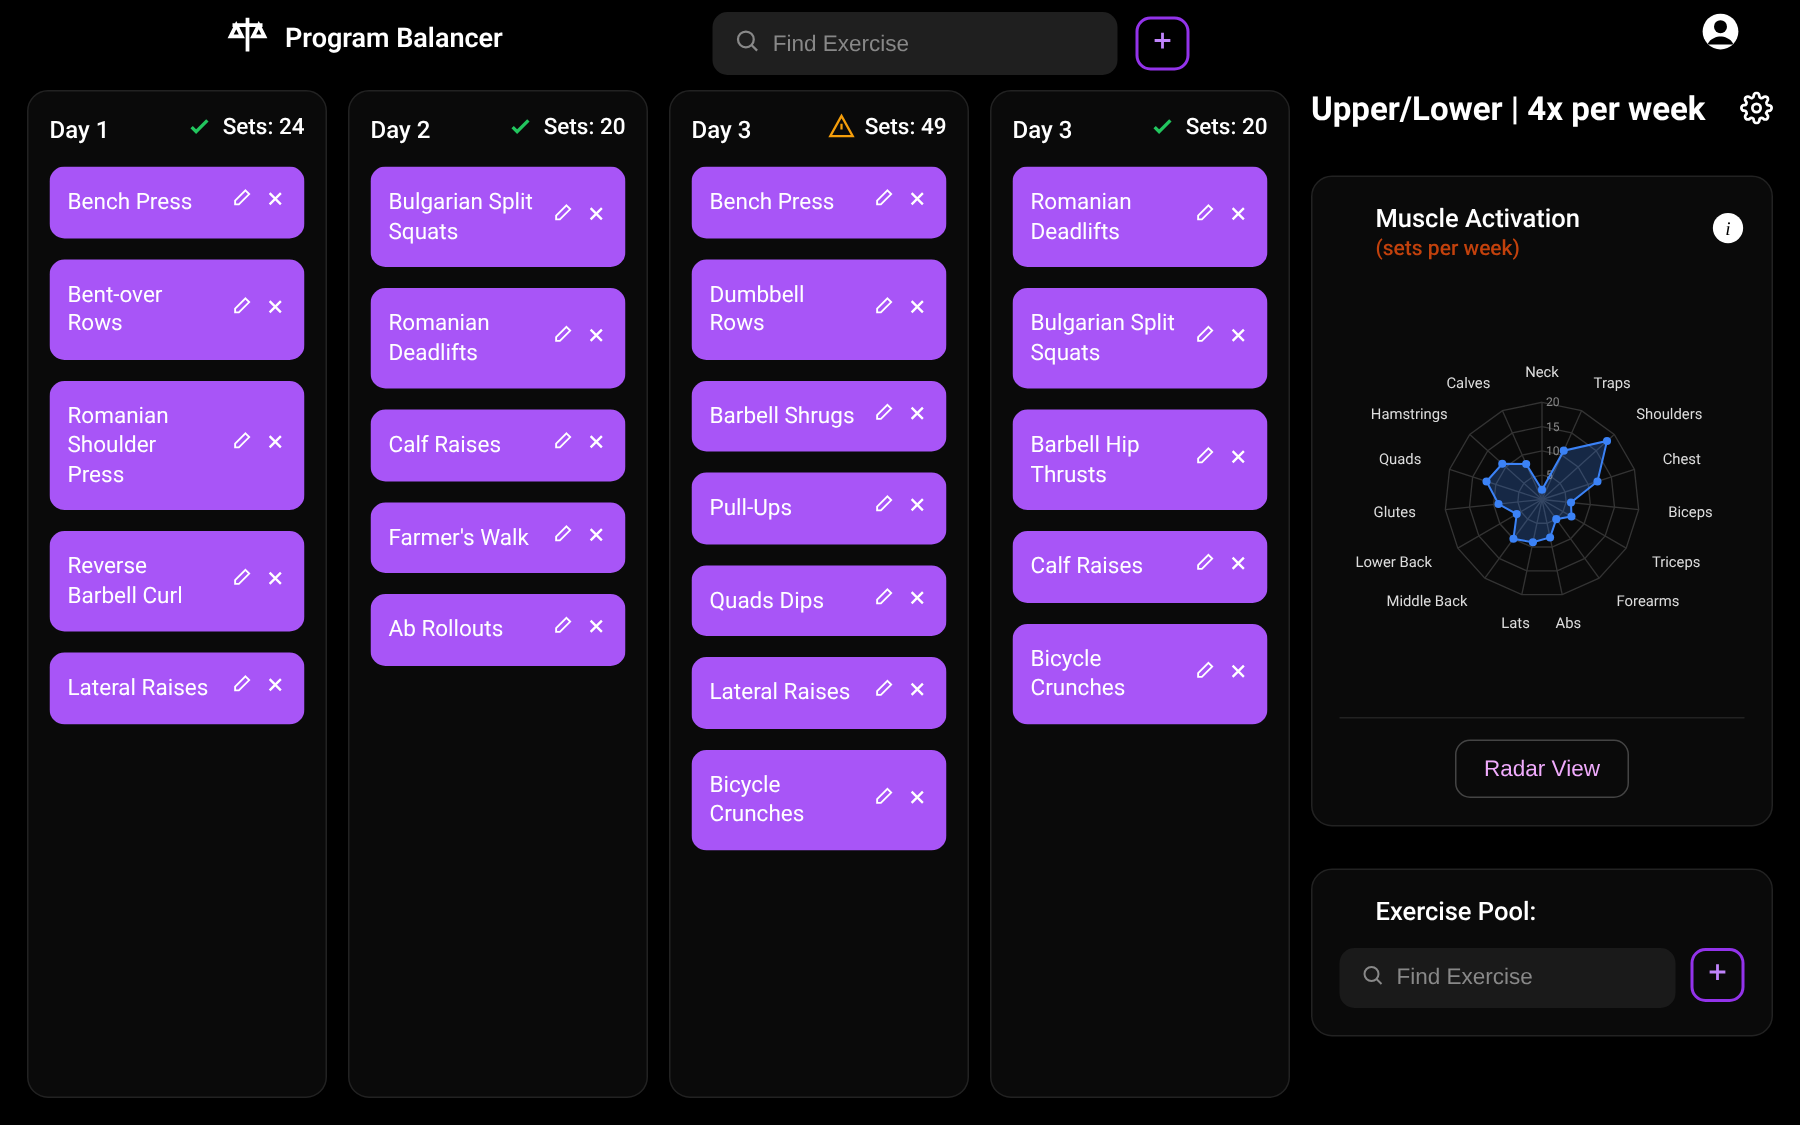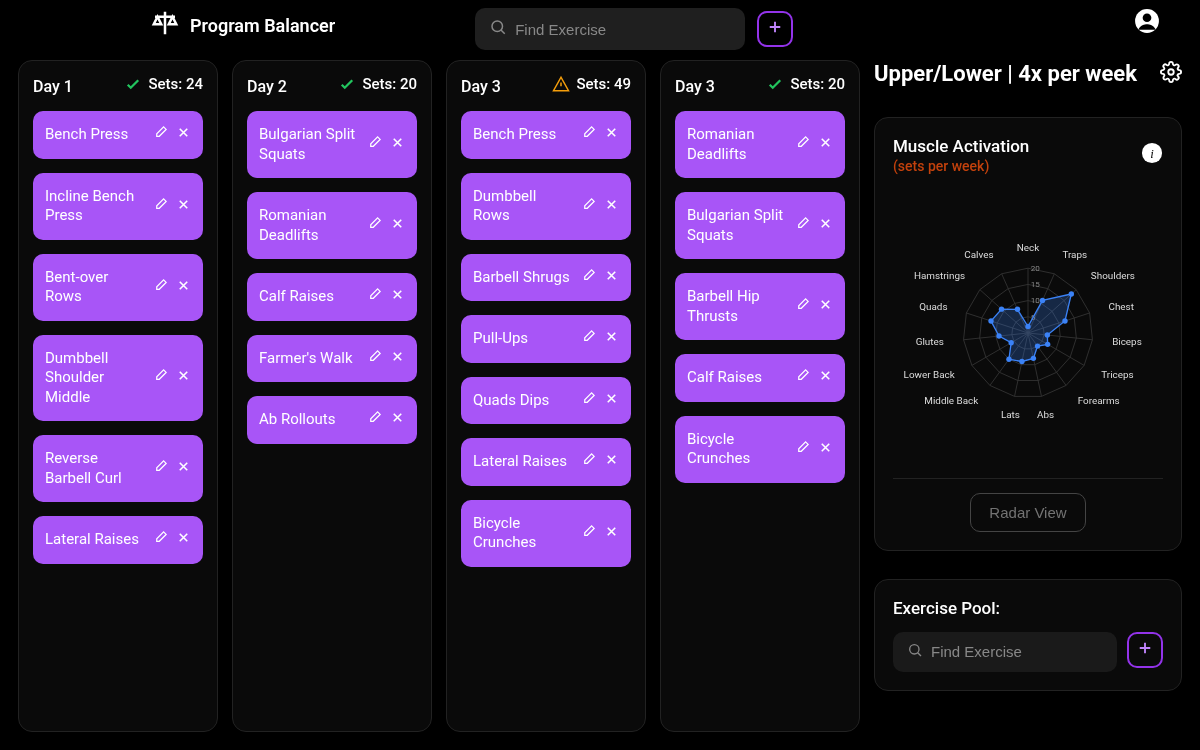--- a/index.html
+++ b/index.html
@@ -143,41 +143,42 @@
     border: 1px solid #222;
     border-radius: 14px;
     padding: 18px;
   }
   .panel-title {
     font-size: 17px;
     font-weight: 500;
     display: flex;
     align-items: center;
     justify-content: space-between;
+    margin-left: 24px;
   }
   .panel-sub {
     color: #c2410c;
     font-size: 14px;
     margin-top: 2px;
   }
   .radar-wrap {
     height: 280px;
     position: relative;
     margin-top: 10px;
   }
   .radar-wrap svg { width: 100%; height: 100%; }
   .radar-label { font-size: 11px; fill: #ddd; }
   .radar-tick { font-size: 9px; fill: #888; }
   .divider { height: 1px; background: #222; margin: 14px 0; }
   .view-btn {
     padding: 10px 18px;
     border: 1px solid #444;
     border-radius: 10px;
     background: transparent;
-    color: #737373;
+    color: #f0abfc;
     font-size: 15px;
     cursor: pointer;
     display: block;
     margin: 0 auto;
   }
   .pool-search-row {
     display: flex;
     gap: 10px;
     margin-top: 14px;
   }
@@ -260,46 +261,35 @@
           <span class="ex-actions">
             <span><svg width="15" height="15" viewBox="0 0 24 24" fill="none" stroke="#fff" stroke-width="2">
                   <path d="M17 3l4 4-11 11H6v-4L17 3z"></path>
                 </svg></span>
             <span><svg width="15" height="15" viewBox="0 0 24 24" fill="none" stroke="#fff" stroke-width="2.5">
                   <path d="M6 6l12 12M18 6L6 18"></path>
                 </svg></span>
           </span>
         </div>
 
-        <div class="ex-card">
-          <span class="ex-name">Incline Bench Press</span>
-          <span class="ex-actions">
-            <span><svg width="15" height="15" viewBox="0 0 24 24" fill="none" stroke="#fff" stroke-width="2">
-                  <path d="M17 3l4 4-11 11H6v-4L17 3z"></path>
-                </svg></span>
-            <span><svg width="15" height="15" viewBox="0 0 24 24" fill="none" stroke="#fff" stroke-width="2.5">
-                  <path d="M6 6l12 12M18 6L6 18"></path>
-                </svg></span>
-          </span>
-        </div>
 
         <div class="ex-card">
           <span class="ex-name">Bent-over Rows</span>
           <span class="ex-actions">
             <span><svg width="15" height="15" viewBox="0 0 24 24" fill="none" stroke="#fff" stroke-width="2">
                   <path d="M17 3l4 4-11 11H6v-4L17 3z"></path>
                 </svg></span>
             <span><svg width="15" height="15" viewBox="0 0 24 24" fill="none" stroke="#fff" stroke-width="2.5">
                   <path d="M6 6l12 12M18 6L6 18"></path>
                 </svg></span>
           </span>
         </div>
 
         <div class="ex-card">
-          <span class="ex-name">Dumbbell Shoulder Middle</span>
+          <span class="ex-name">Romanian Shoulder Press</span>
           <span class="ex-actions">
             <span><svg width="15" height="15" viewBox="0 0 24 24" fill="none" stroke="#fff" stroke-width="2">
                   <path d="M17 3l4 4-11 11H6v-4L17 3z"></path>
                 </svg></span>
             <span><svg width="15" height="15" viewBox="0 0 24 24" fill="none" stroke="#fff" stroke-width="2.5">
                   <path d="M6 6l12 12M18 6L6 18"></path>
                 </svg></span>
           </span>
         </div>
 

